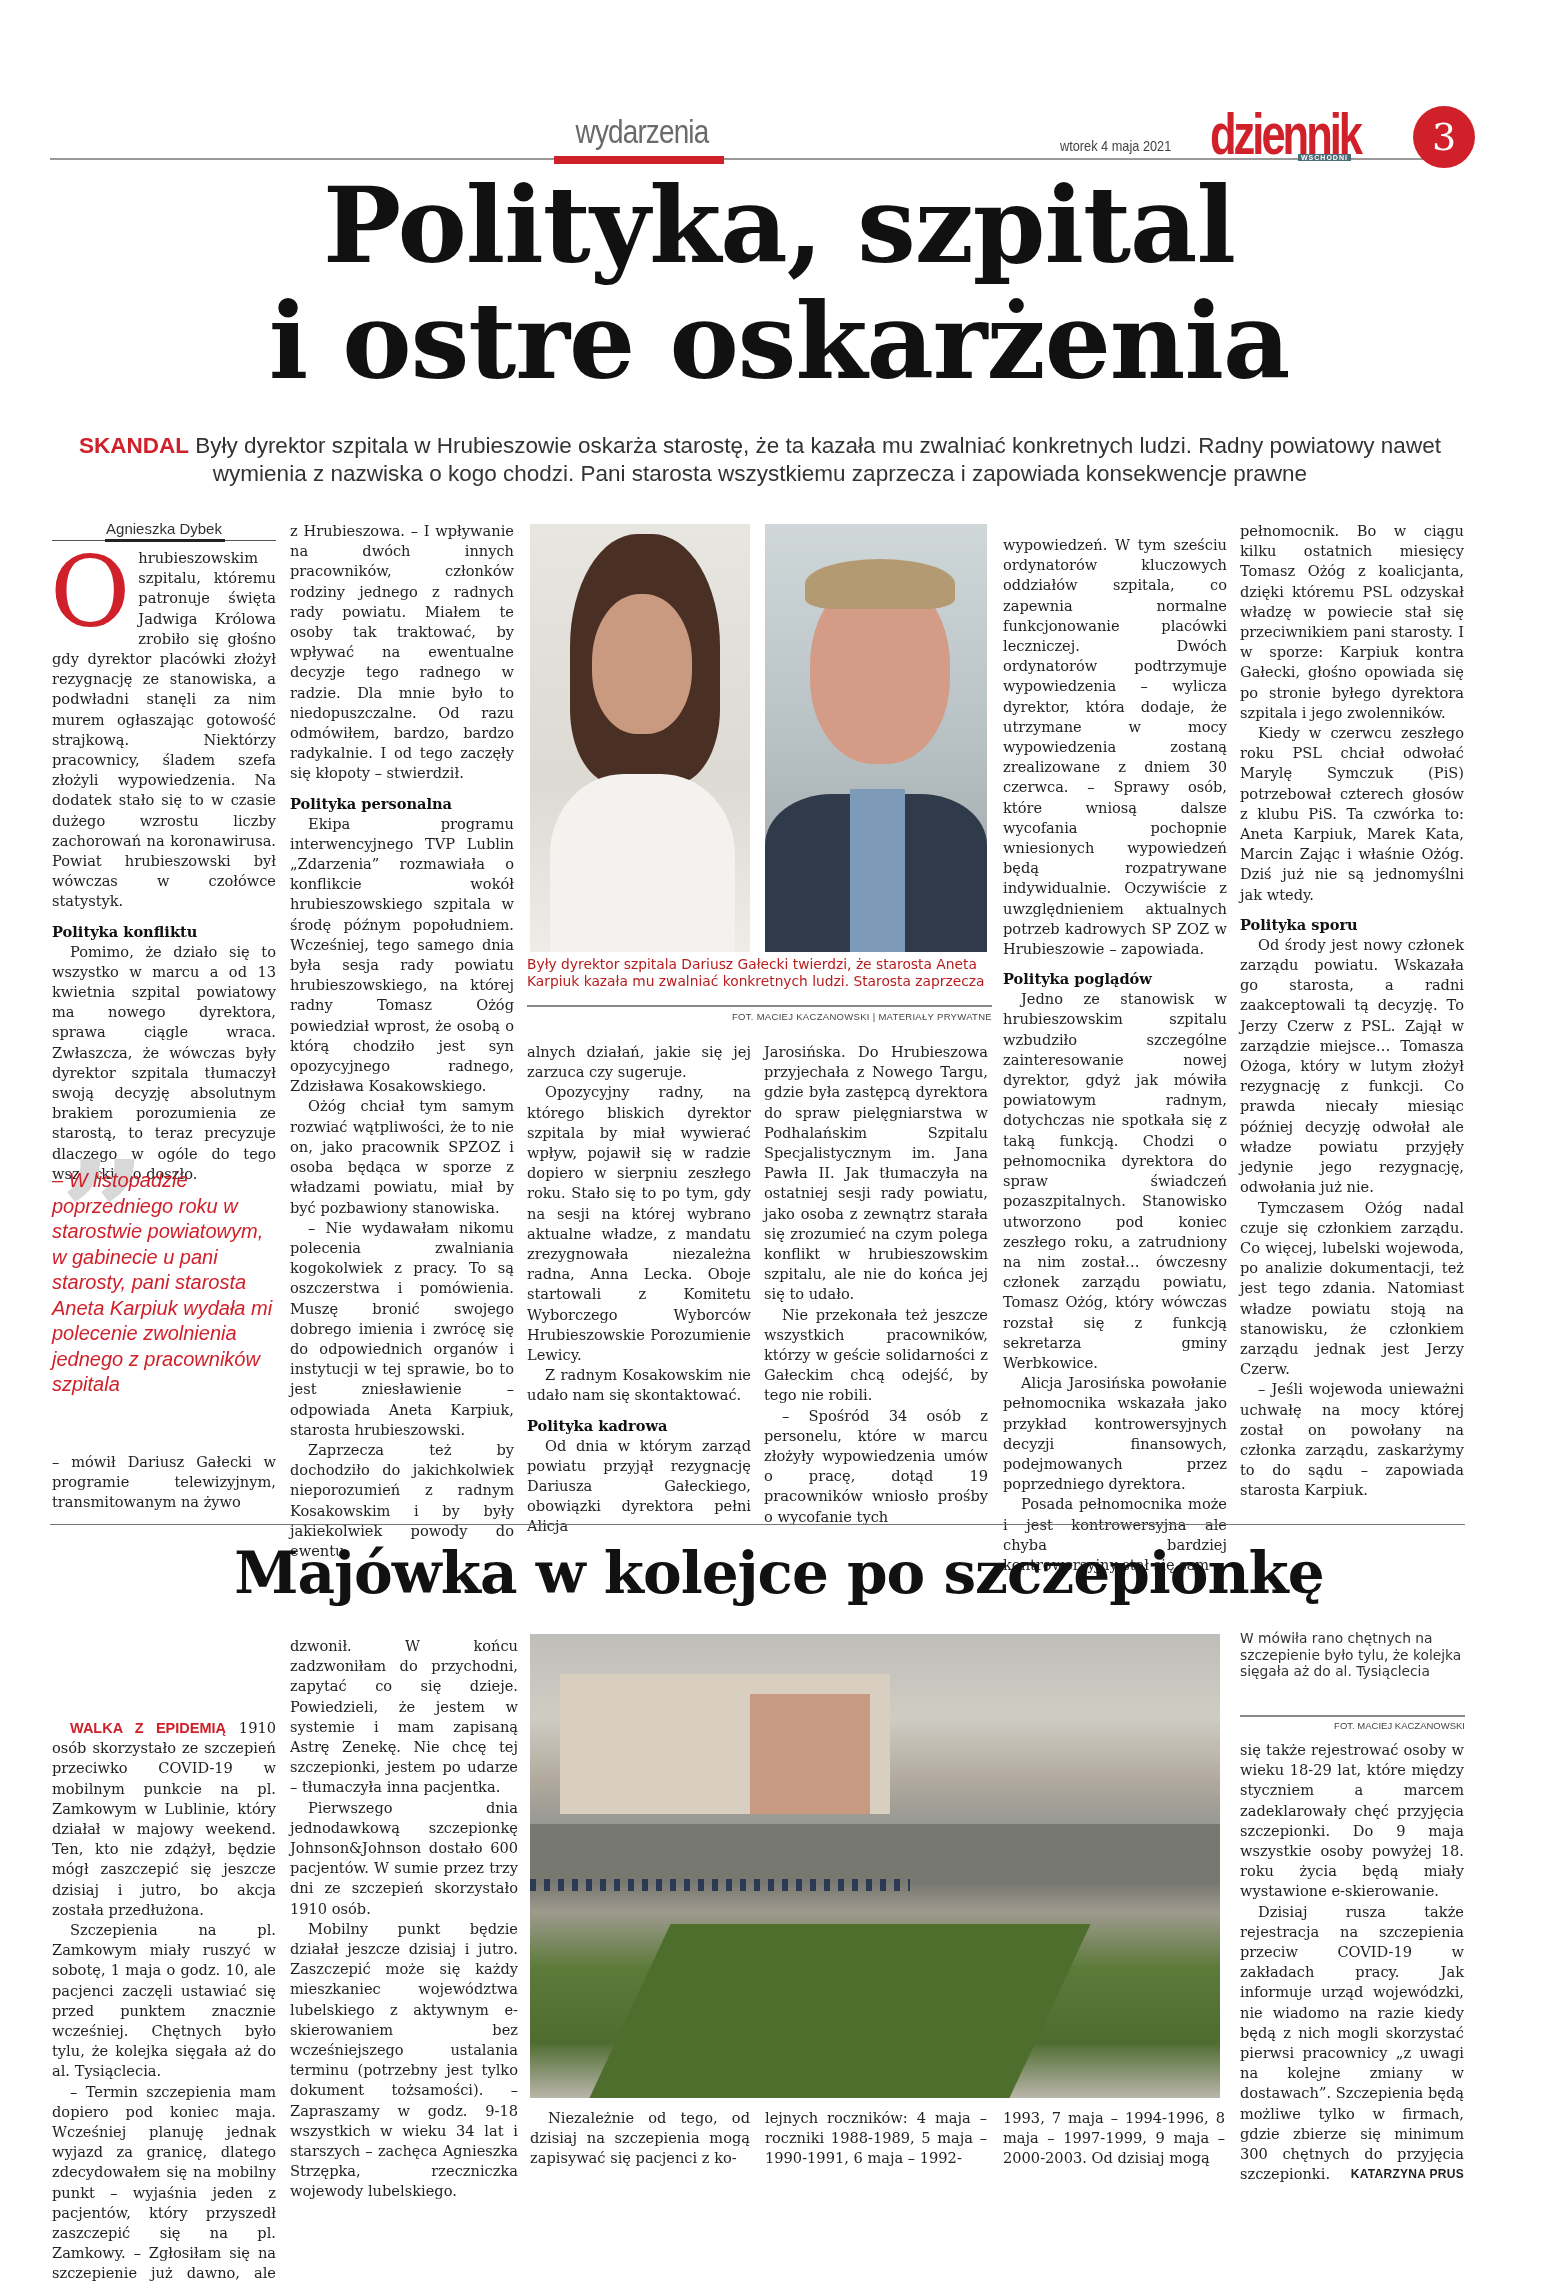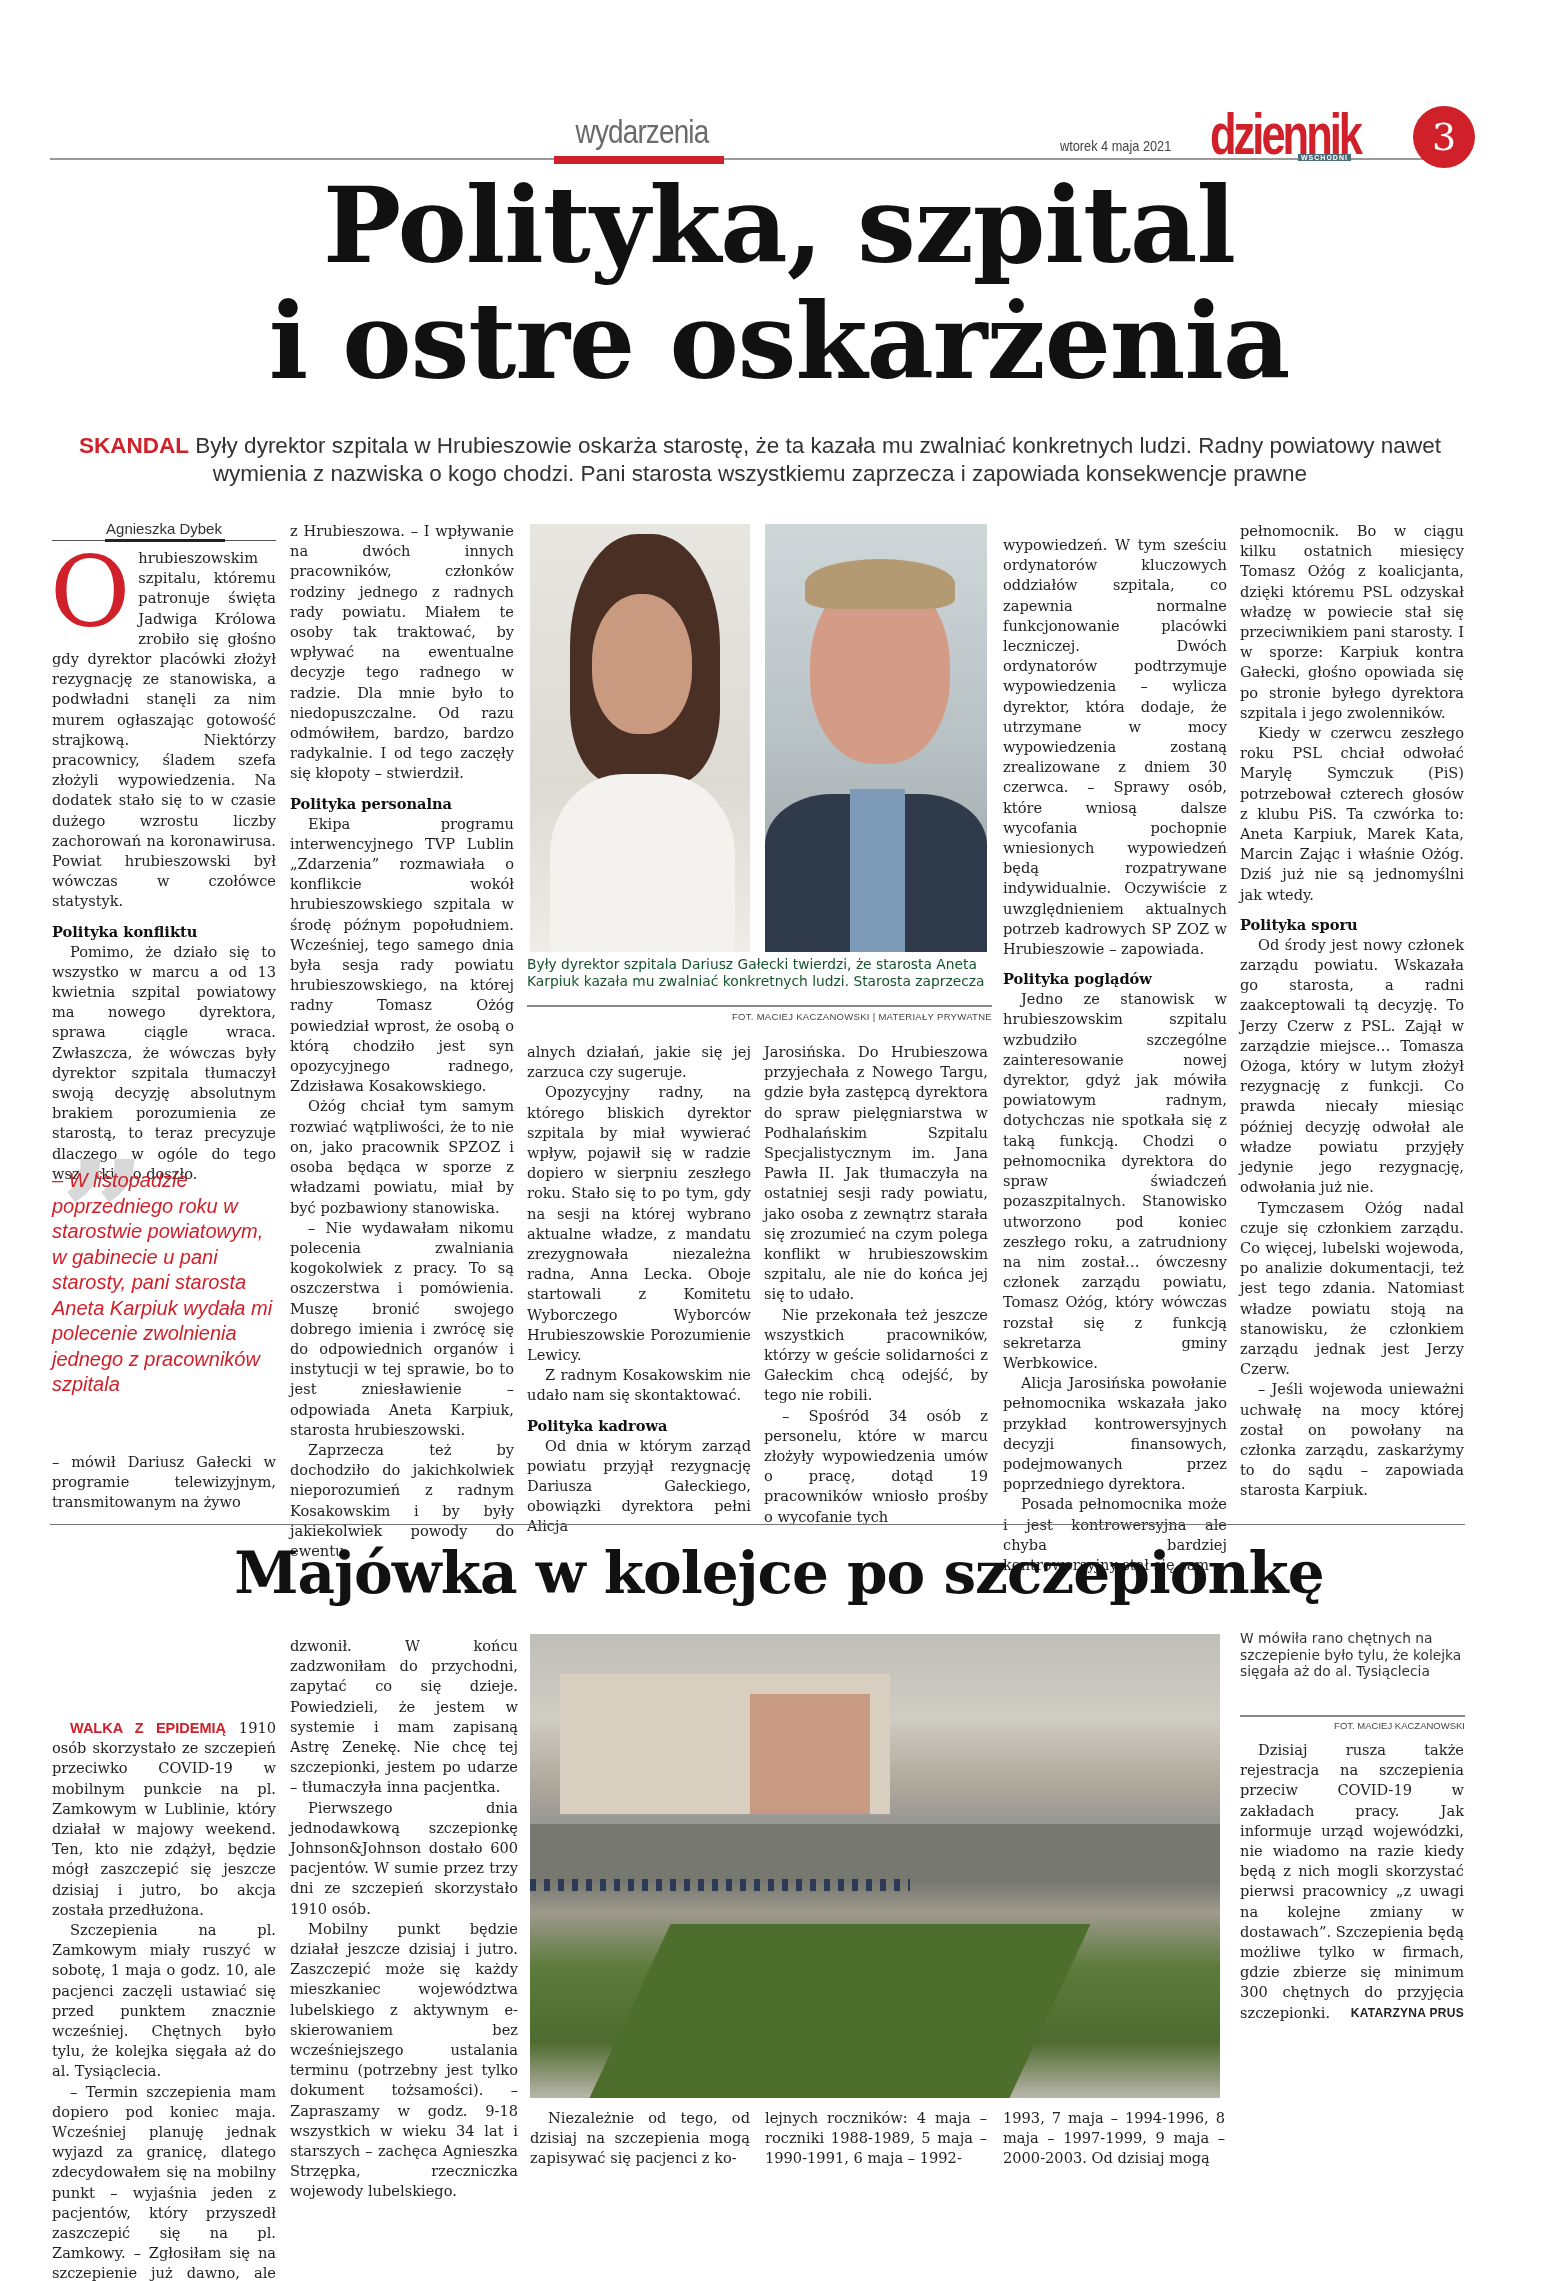--- a/index.html
+++ b/index.html
@@ -38,21 +38,21 @@
   .dropcap { float: left; font-family: "DejaVu Serif", serif; font-size: 98px; line-height: 80px; color: #d0202a; margin: 4px 8px 0 -2px; }
 
   #pullquote { left: 52px; top: 1168px; width: 224px; font-family: "Liberation Sans", sans-serif; font-style: italic; font-size: 20px; line-height: 25.5px; color: #d0202a; }
   #quote-mark { left: 60px; top: 1140px; font-family: "DejaVu Serif", serif; font-weight: bold; font-size: 150px; color: #d8d8d8; line-height: 150px; }
 
   
   .photo { overflow: hidden; }
   #photo-woman { left: 530px; top: 524px; width: 220px; height: 428px; background: linear-gradient(180deg, #e8e6e1 0%, #ddd9d3 60%, #efece8 100%); }
   #photo-man { left: 765px; top: 524px; width: 222px; height: 428px; background: linear-gradient(180deg, #cfd7d9 0%, #b8c1c4 50%, #9aa1a5 100%); }
   .face { position: absolute; border-radius: 48% 48% 45% 45%; }
-  #caption1 { left: 527px; top: 956px; width: 465px; font-family: "DejaVu Sans", sans-serif; font-size: 13.8px; line-height: 16.5px; color: #14532d; }
+  #caption1 { left: 527px; top: 956px; width: 465px; font-family: "DejaVu Sans", sans-serif; font-size: 13.8px; line-height: 16.5px; color: #b91c1c; }
   #caption1-rule { left: 527px; top: 1005px; width: 465px; height: 2px; background: #888; }
   #credit1 { left: 527px; top: 1011px; width: 465px; text-align: right; font-family: "Liberation Sans", sans-serif; font-size: 9.5px; color: #444; letter-spacing: 0.3px; }
 
   #section-divider { left: 50px; top: 1524px; width: 1415px; height: 1px; background: #777; }
 
   
   #headline2 { left: 0; top: 1538px; width: 1558px; text-align: center; font-family: "DejaVu Serif", serif; font-weight: bold; font-size: 58px; line-height: 70px; color: #111; letter-spacing: -1px; }
   .kicker2 { color: #d0202a; font-family: "Liberation Sans", sans-serif; font-weight: bold; font-size: 14.5px; }
   #photo-square { left: 530px; top: 1634px; width: 690px; height: 464px; background: linear-gradient(180deg, #bfbeb8 0%, #cfccc3 18%, #b0a89c 32%, #8d9090 45%, #6f706b 52%, #9e9a8d 60%, #5c7a3a 72%, #4f6c30 88%, #b9b6aa 100%); }
   #caption2 { left: 1240px; top: 1630px; width: 225px; font-family: "DejaVu Sans", sans-serif; font-size: 13.8px; line-height: 16.5px; color: #333; }
@@ -182,14 +182,15 @@
 </div>
 <div class="abs body-text" style="left:1003px; width:222px; top:2108px;">
   <p class="noind">1993, 7 maja – 1994-1996, 8 maja – 1997-1999, 9 maja – 2000-2003. Od dzisiaj mogą</p>
 </div>
 
 <div class="abs" id="caption2">W mówiła rano chętnych na szczepienie było tylu, że kolejka sięgała aż do al. Tysiąclecia</div>
 <div class="abs" id="caption2-rule"></div>
 <div class="abs" id="credit2">FOT. MACIEJ KACZANOWSKI</div>
 
 <div class="abs body-text col6" style="top:1740px;">
+  <p class="noind">się także rejestrować osoby w wieku 18-29 lat, które między styczniem a marcem zadeklarowały chęć przyjęcia szczepionki. Do 9 maja wszystkie osoby powyżej 18. roku życia będą miały wystawione e-skierowanie.</p>
   <p><span>Dzisiaj rusza także rejestracja na szczepienia przeciw COVID-19 w zakładach pracy. Jak informuje urząd wojewódzki, nie wiadomo na razie kiedy będą z nich mogli skorzystać pierwsi pracownicy „z uwagi na kolejne zmiany w dostawach”. Szczepienia będą możliwe tylko w firmach, gdzie zbierze się minimum 300 chętnych do przyjęcia szczepionki.</span> <span id="author2">KATARZYNA PRUS</span></p>
 </div>
 
 </body></html>

